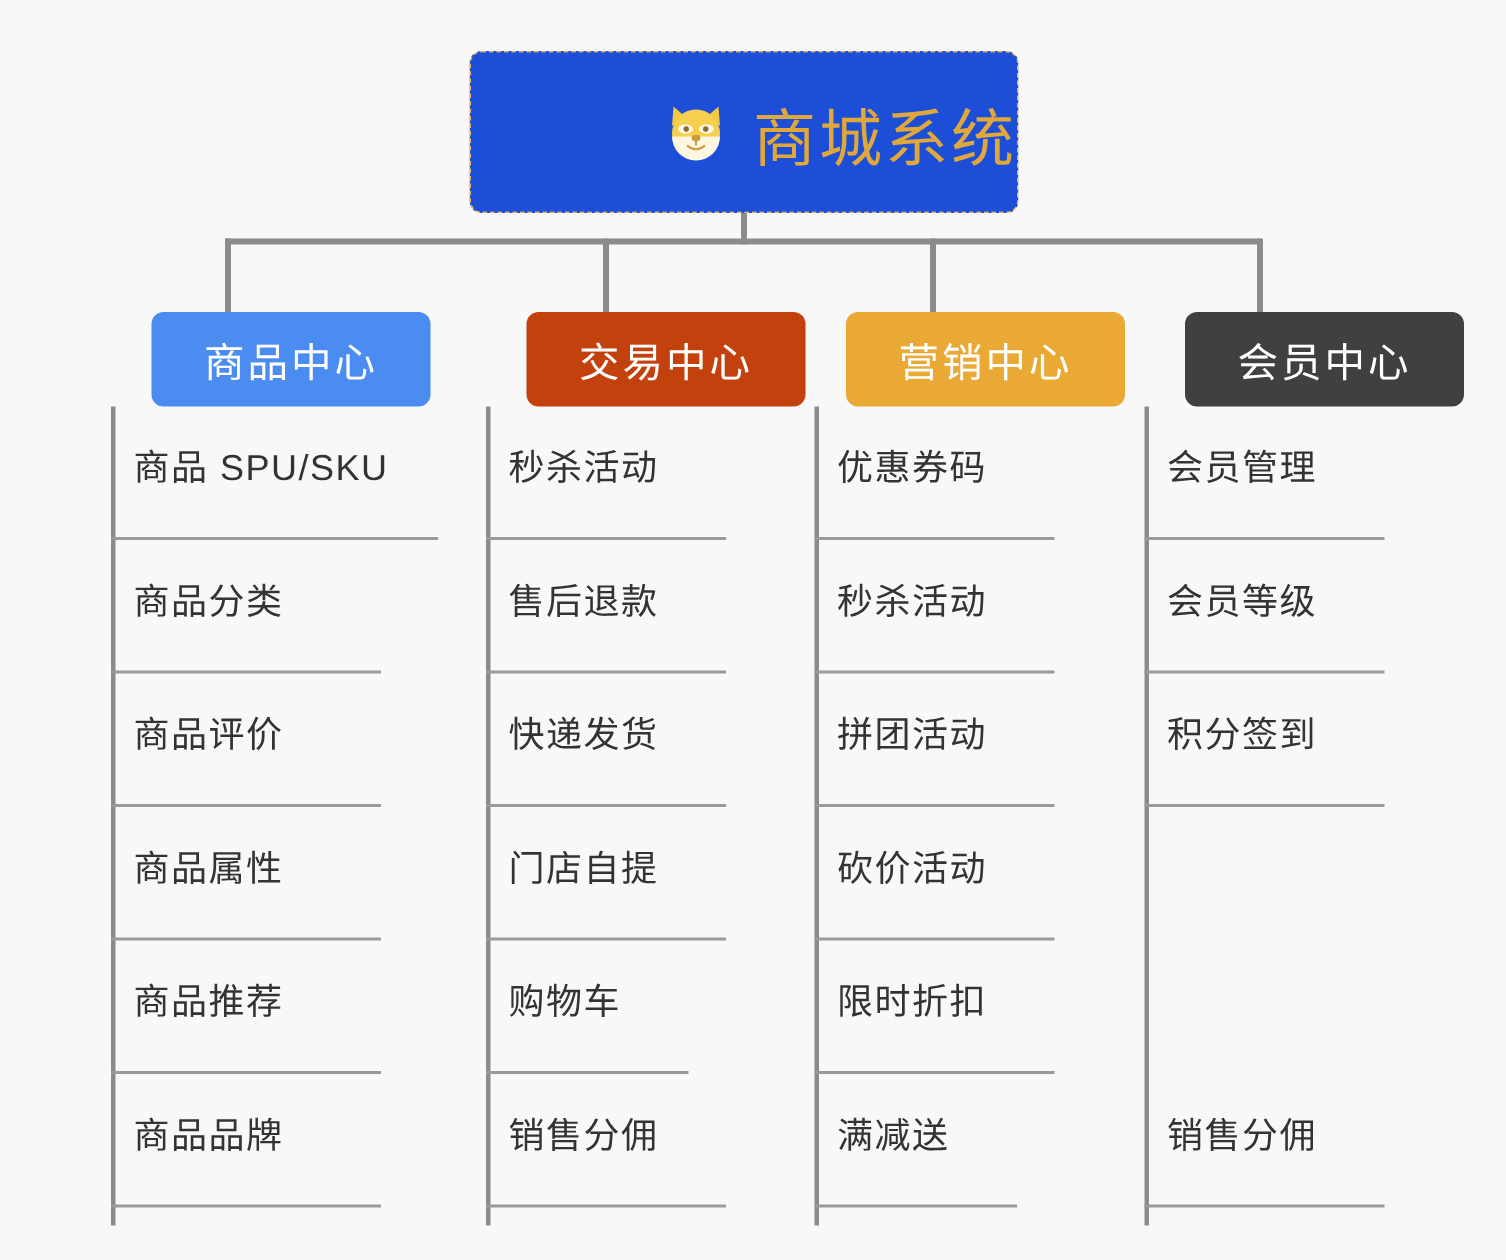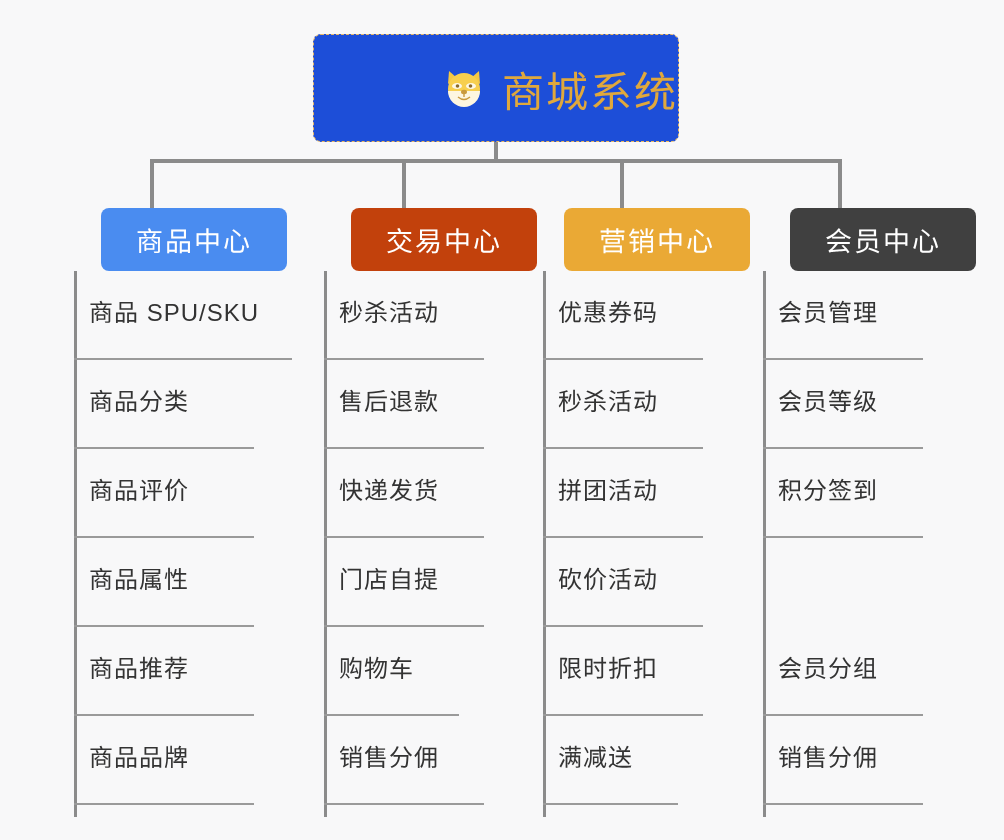--- a/index.html
+++ b/index.html
@@ -248,21 +248,18 @@
     <div class="trunk" style="height:546px"></div>
     <div class="leaf" style="top:0px;width:160px">
         <span class="leaf-label">会员管理</span>
       </div>
     <div class="leaf" style="top:89px;width:160px">
         <span class="leaf-label">会员等级</span>
       </div>
     <div class="leaf" style="top:178px;width:160px">
         <span class="leaf-label">积分签到</span>
       </div>
-    <div class="leaf" style="top:356px;width:160px">
-        <span class="leaf-label">会员分组</span>
-      </div>
     <div class="leaf" style="top:445px;width:160px">
         <span class="leaf-label">销售分佣</span>
       </div>
   </div>
 
 </div>
 
 </body></html>

